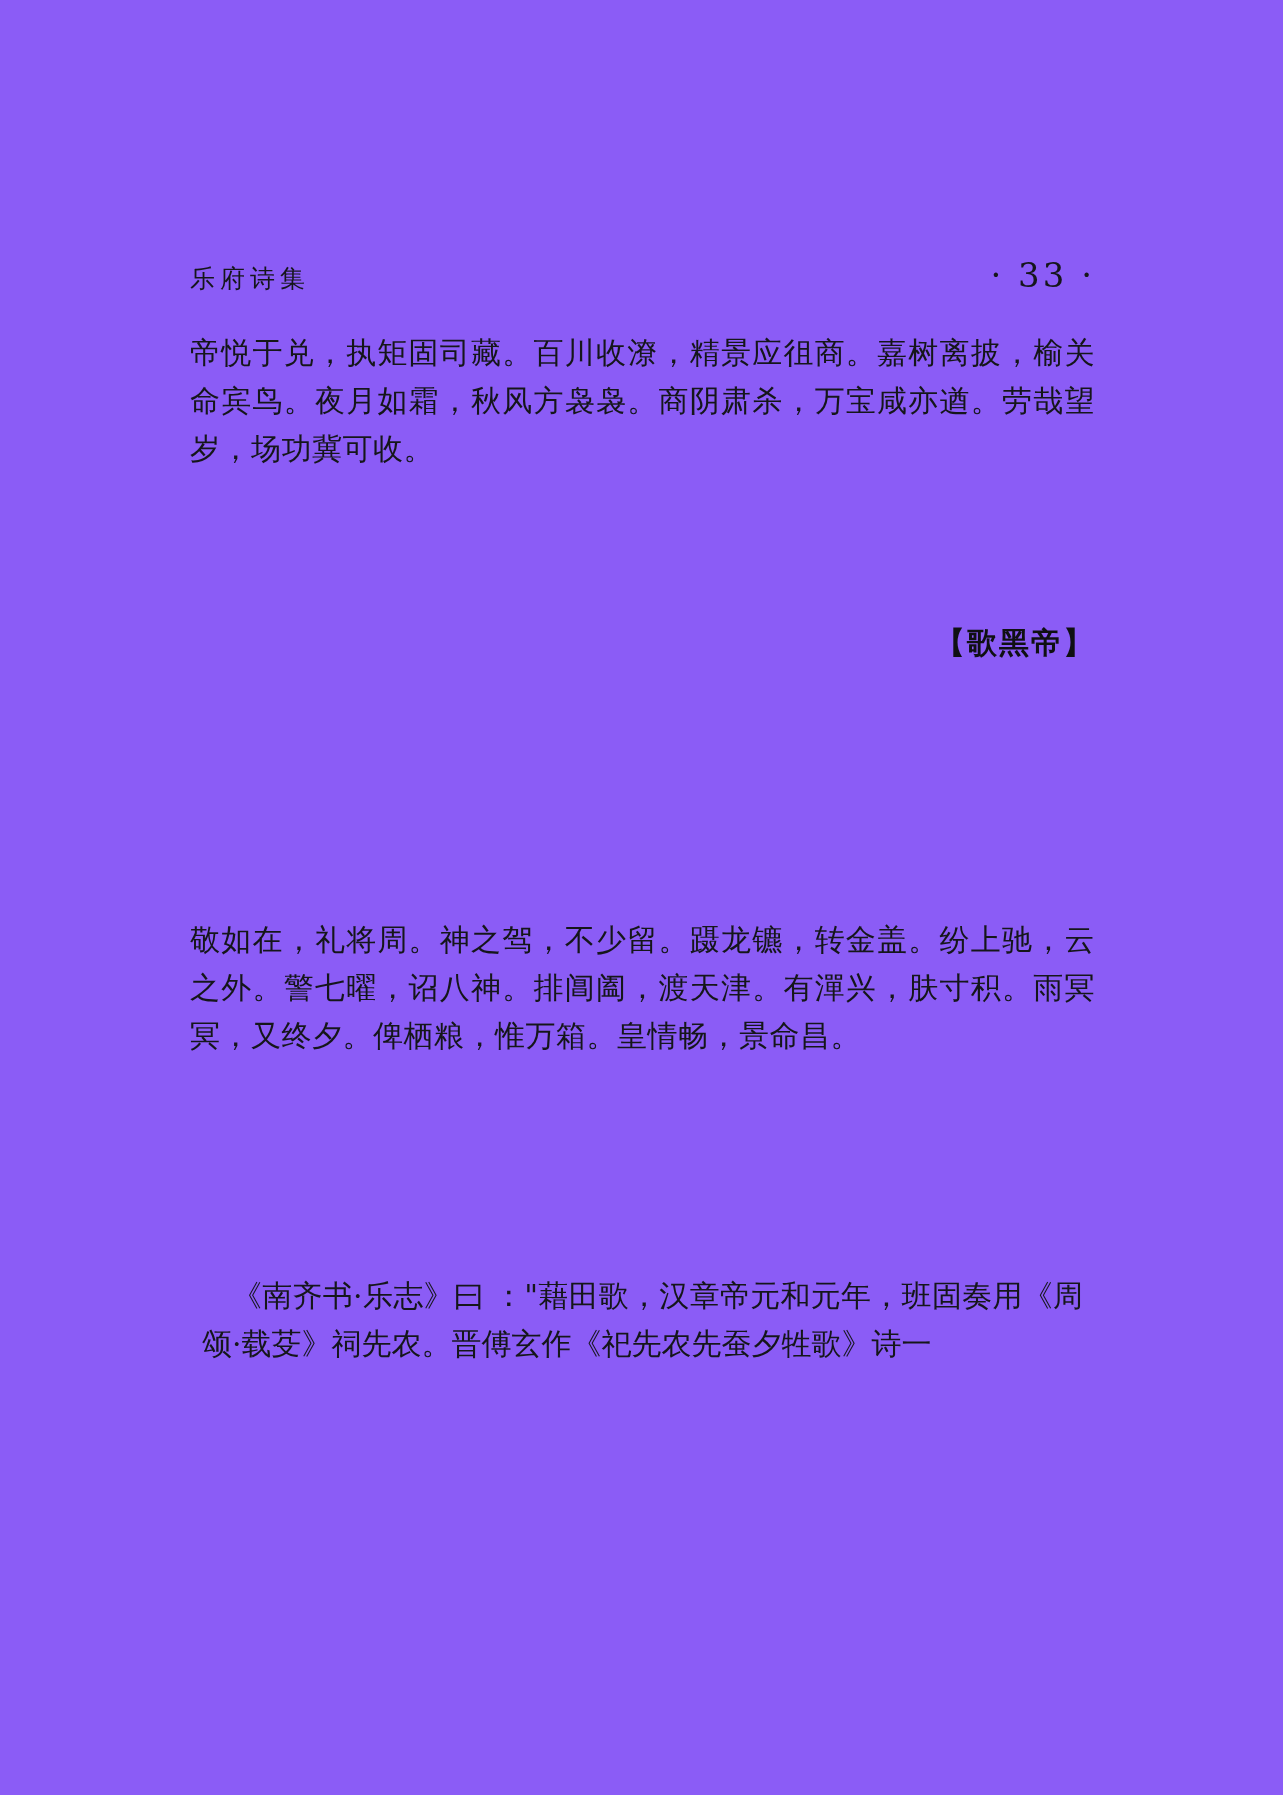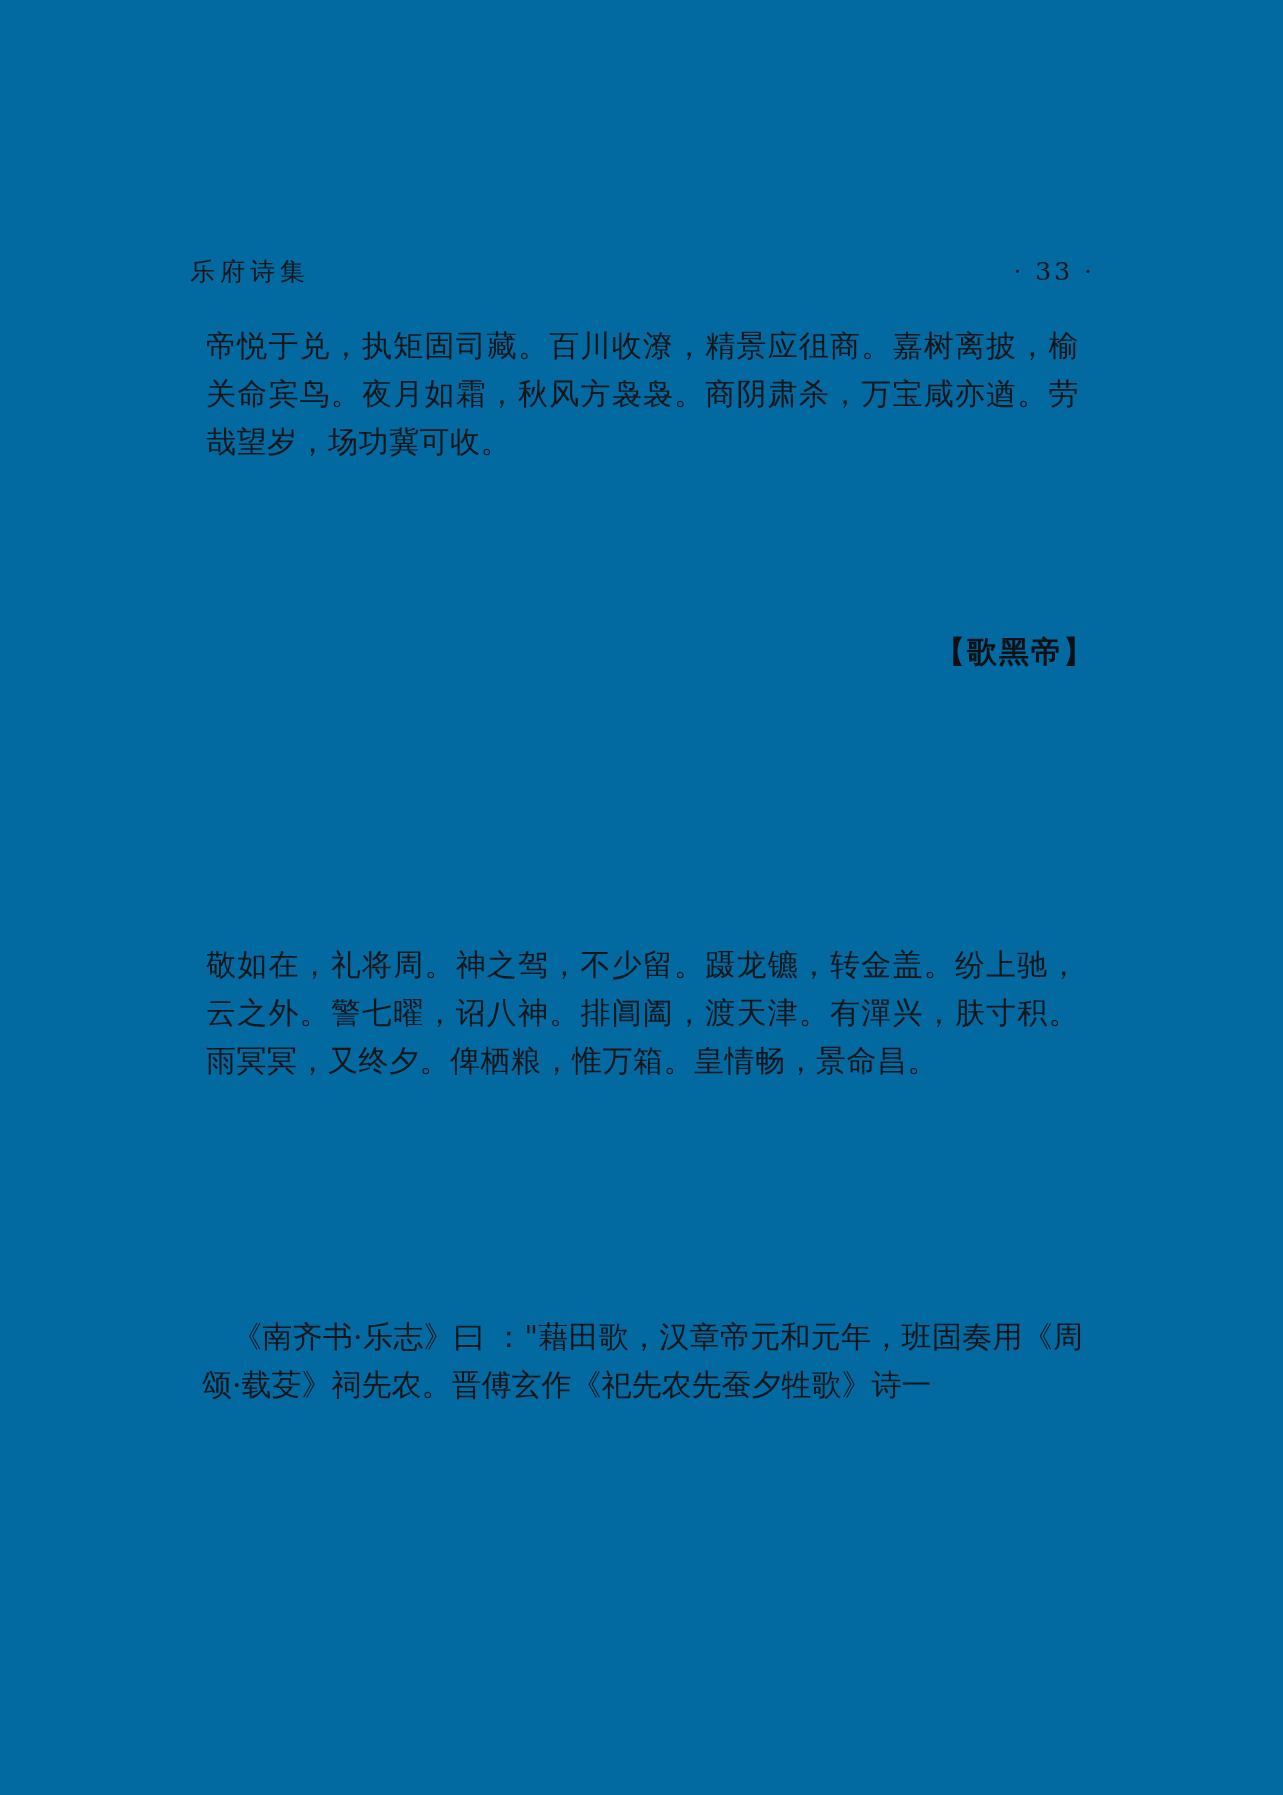--- a/index.html
+++ b/index.html
@@ -14,21 +14,21 @@
     color: #1a1a1a;
     position: relative;
     overflow: hidden;
   }
   .page {
     position: absolute;
     left: 0;
     top: 0;
     width: 1283px;
     height: 1795px;
-    background: #0369a1;
+    background: #8b5cf6;
   }
   .content {
     position: absolute;
     left: 190px;
     top: 255px;
     width: 905px;
   }
   
   .runhead {
     display: flex;
@@ -39,34 +39,34 @@
   }
   .runhead .book-title {
     font-family: "DejaVu Sans", "Liberation Sans", sans-serif;
     font-size: 25px;
     letter-spacing: 5px;
     color: #15161a;
     font-weight: 400;
   }
   .runhead .page-num {
     font-family: "DejaVu Serif", "Liberation Serif", serif;
-    font-size: 25px;
+    font-size: 34px;
     letter-spacing: 3px;
     color: #15161a;
   }
 
   .body-block {
     font-size: 30px;
     line-height: 48px;
     letter-spacing: 0.5px;
     text-align: justify;
     color: #15161a;
   }
   .body-block p {
-    margin: 16px;
+    margin: 0;
   }
 
   .section-title {
     text-align: right;
     font-family: "DejaVu Sans", "Liberation Sans", sans-serif;
     font-size: 30px;
     font-weight: 700;
     letter-spacing: 2px;
     color: #0f1013;
   }

